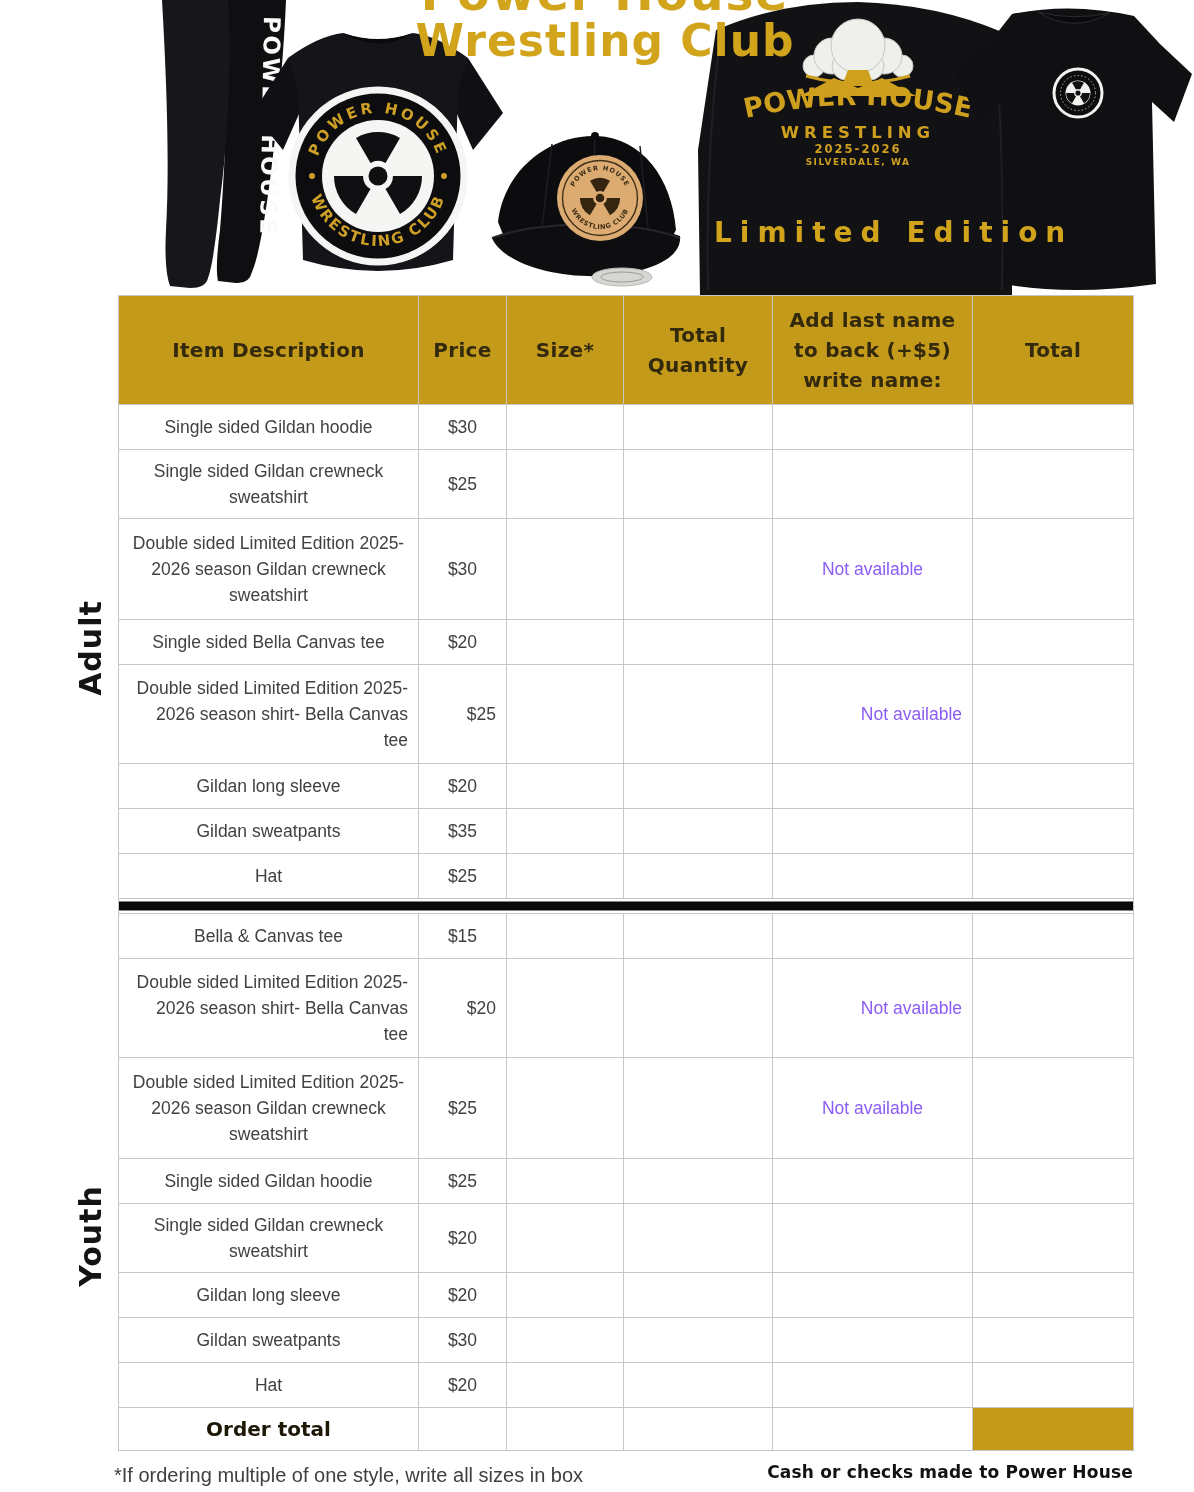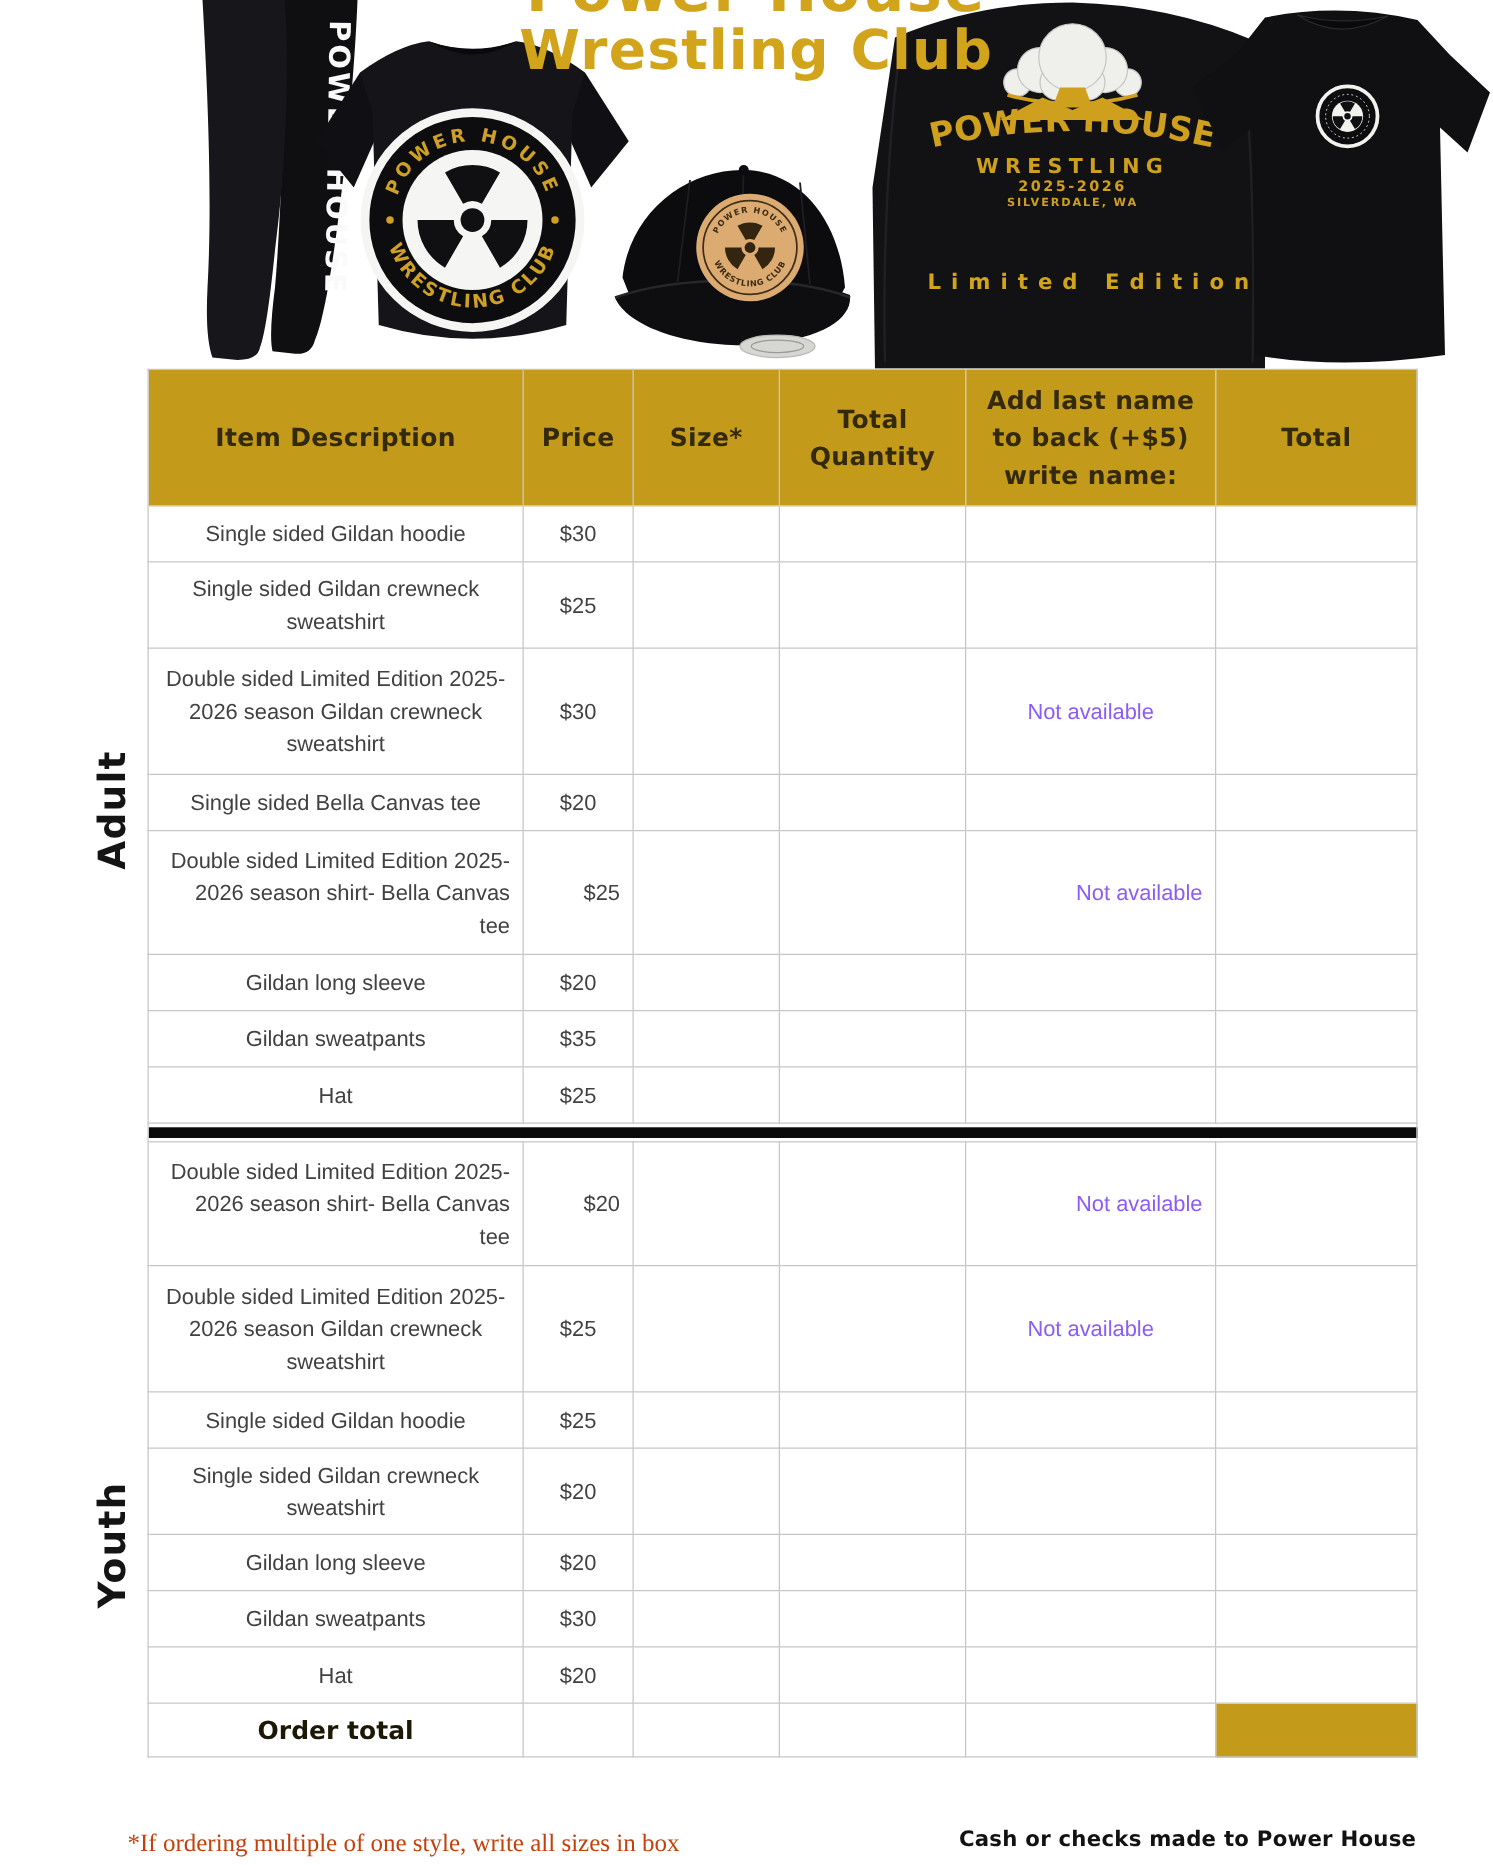--- a/index.html
+++ b/index.html
@@ -15,23 +15,23 @@
   #back-tee-photo { left:690px; top:0;     width:330px; height:295px; }
   #front-tee-photo{ left:950px; top:0;     width:244px; height:293px; }
 
   .title-block {
     position:absolute; left:325px; top:-30px; width:560px; text-align:center;
     color:#d2a41c; font-family:"DejaVu Sans", sans-serif; font-weight:800; z-index:3;
   }
   .title-line1 { font-size:47px; letter-spacing:2px; line-height:1.0; }
   .title-line2 { font-size:44px; letter-spacing:1px; line-height:1.0; margin-top:2px; }
   .limited {
-    position:absolute; left:742px; top:216px; z-index:4; white-space:nowrap;
+    position:absolute; left:714px; top:216px; z-index:4; white-space:nowrap;
     color:#d2a41c; font-family:"DejaVu Sans", sans-serif; font-weight:800;
-    font-size:17px; letter-spacing:8px;
+    font-size:28px; letter-spacing:8px;
   }
 
   
   .side-label {
     position:absolute; width:120px; height:40px; display:flex; align-items:center; justify-content:center;
     transform:rotate(-90deg); font-family:"DejaVu Sans", sans-serif; font-weight:800;
     font-size:30px; color:#141414; letter-spacing:1px;
   }
   #adult-label { left:30px; top:628px; }
   #youth-label { left:30px; top:1216px; }
@@ -55,21 +55,21 @@
     background:linear-gradient(to bottom, #ffffff 0 2px, #0a0a0a 2px 11px, #ffffff 11px 14px);
   }
   .order-row td {
     height:38px; font-family:"DejaVu Sans", sans-serif; font-weight:800;
     font-size:20px; color:#1d1706;
   }
   .gold-cell { background:#c49a1b; }
 
   
   .footnote {
-    position:absolute; left:102px; top:1464px; font-size:20px; color:#c2410c; z-index:2;font-family:Liberation Serif, serif;
+    position:absolute; left:114px; top:1464px; font-size:20px; color:#404040; z-index:2;
   }
   .payment {
     position:absolute; right:61px; top:1462px; font-size:17px; color:#121212; z-index:2;
     font-family:"DejaVu Sans", sans-serif; font-weight:800; letter-spacing:0.2px;
   }
 </style>
 </head>
 <body>
 
 <div class="page">
@@ -281,20 +281,28 @@
           <td>Hat</td>
           <td>$25</td>
           <td></td>
           <td></td>
           <td class="note-cell"></td>
           <td></td>
         </tr>
         <tr class="divider-row">
           <td colspan="6"></td>
         </tr>
+        <tr class="h42">
+          <td>Bella &amp; Canvas tee</td>
+          <td>$15</td>
+          <td></td>
+          <td></td>
+          <td class="note-cell"></td>
+          <td></td>
+        </tr>
         <tr class="h98">
           <td>Double sided Limited Edition 2025-2026 season shirt- Bella Canvas tee</td>
           <td>$20</td>
           <td></td>
           <td></td>
           <td class="note-cell">Not available</td>
           <td></td>
         </tr>
         <tr class="h100">
           <td>Double sided Limited Edition 2025-2026 season Gildan crewneck sweatshirt</td>

